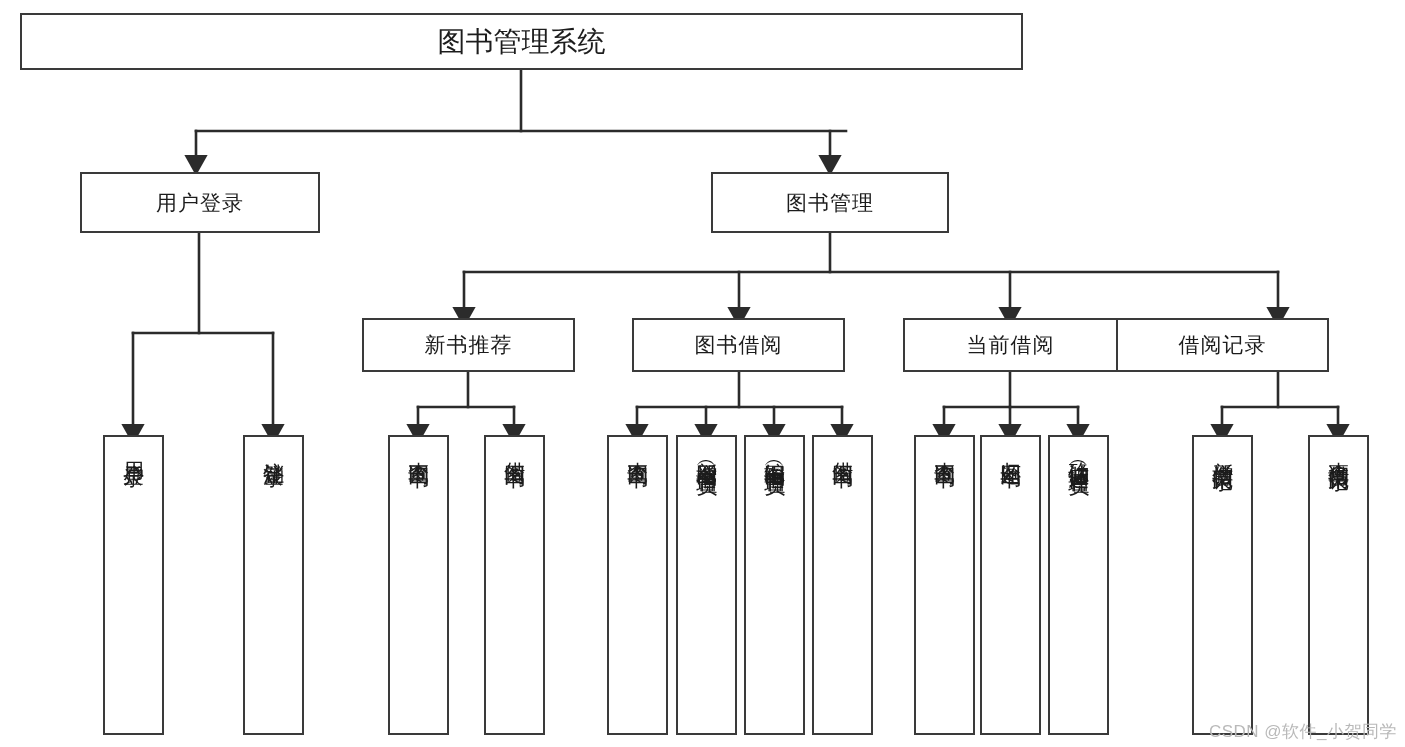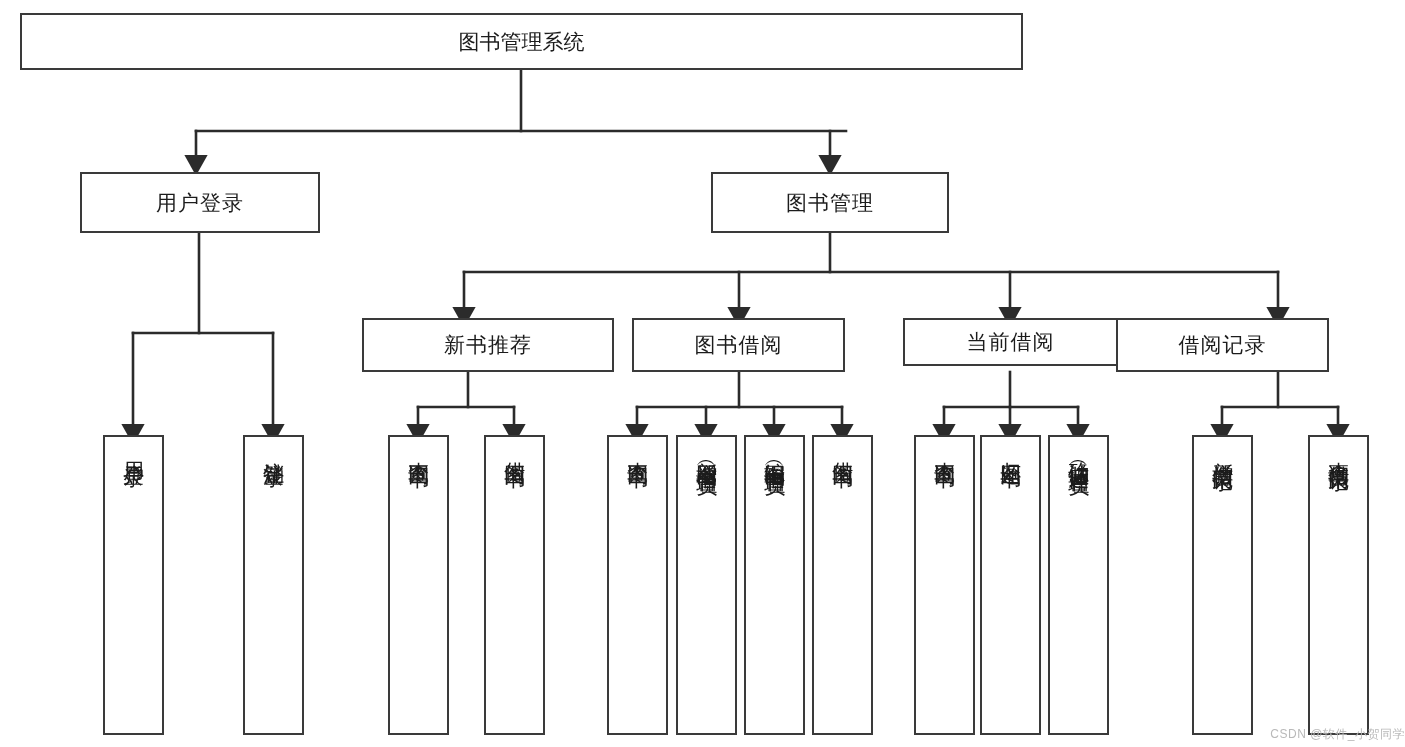--- a/index.html
+++ b/index.html
@@ -30,40 +30,40 @@
     align-items:center;
     justify-content:center;
     color:#1c1c1c;
     z-index:3;
   }
   .node.h{
     font-size:21px;
     letter-spacing:1px;
     white-space:nowrap;
   }
-  .node.root{ font-size:21px;align-items:center; }
+  .node.root{ font-size:28px;align-items:center; }
   .node.leaf{
     padding:8px 2px;
     align-items:flex-start;
     justify-content:center;
   }
   .vtext{
     writing-mode:vertical-rl;
     text-orientation:upright;
     font-size:21px;
     line-height:1.06;
     letter-spacing:2px;
     white-space:nowrap;
     color:#1c1c1c;
   }
   .watermark{
     position:absolute;
-    right:0;
+    right:8px;
     bottom:4px;
-    font-size:12px;
+    font-size:17px;
     color:#b9b9b9;
     letter-spacing:.5px;
     z-index:6;
     white-space:nowrap;
     pointer-events:none;
   }
 </style>
 </head>
 <body>
 
@@ -124,29 +124,29 @@
   </div>
 
   <div class="node h" style="left:80px;top:172px;width:240px;height:61px;">
     <span>用户登录</span>
   </div>
 
   <div class="node h" style="left:711px;top:172px;width:238px;height:61px;text-align:center;">
     <span>图书管理</span>
   </div>
 
-  <div class="node h" style="left:362px;top:318px;width:252px;height:54px;">
+  <div class="node h" style="left:362px;top:318px;width:213px;height:54px;">
     <span>新书推荐</span>
   </div>
 
   <div class="node h" style="left:632px;top:318px;width:213px;height:54px;">
     <span>图书借阅</span>
   </div>
 
-  <div class="node h" style="left:903px;top:318px;width:215px;height:48px;">
+  <div class="node h" style="left:903px;top:318px;width:215px;height:54px;">
     <span>当前借阅</span>
   </div>
 
   <div class="node h" style="left:1116px;top:318px;width:213px;height:54px;">
     <span>借阅记录</span>
   </div>
 
   <div class="node leaf" style="left:103px;top:435px;width:61px;height:300px;">
     <span class="vtext">用户登录</span>
   </div>

